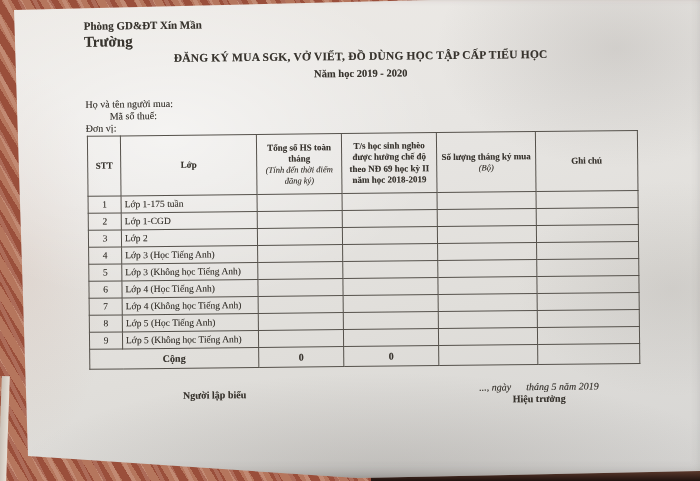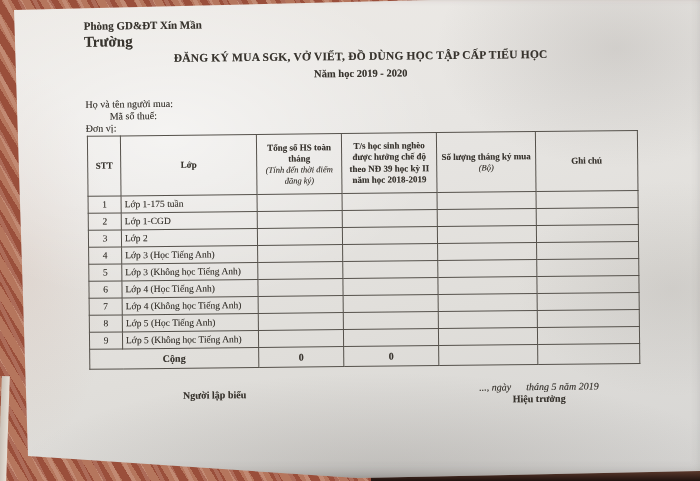--- a/index.html
+++ b/index.html
@@ -117,21 +117,21 @@
           <col style="width:102px">
       </colgroup>
       <thead>
         <tr>
           <th>STT</th>
           <th>Lớp</th>
           <th>
             <span>Tổng số HS toàn tháng</span>
             <span class="hdr-sub">(Tính đến thời điểm đăng ký)</span>
           </th>
-          <th>T/s học sinh nghèo được hưởng chế độ theo NĐ 39 học kỳ II năm học 2018-2019</th>
+          <th>T/s học sinh nghèo được hưởng chế độ theo NĐ 69 học kỳ II năm học 2018-2019</th>
           <th>
             <span>Số lượng tháng ký mua</span>
             <span class="hdr-sub">(Bộ)</span>
           </th>
           <th>Ghi chú</th>
         </tr>
       </thead>
       <tbody>
         <tr>
           <td class="cell-stt">1</td>

